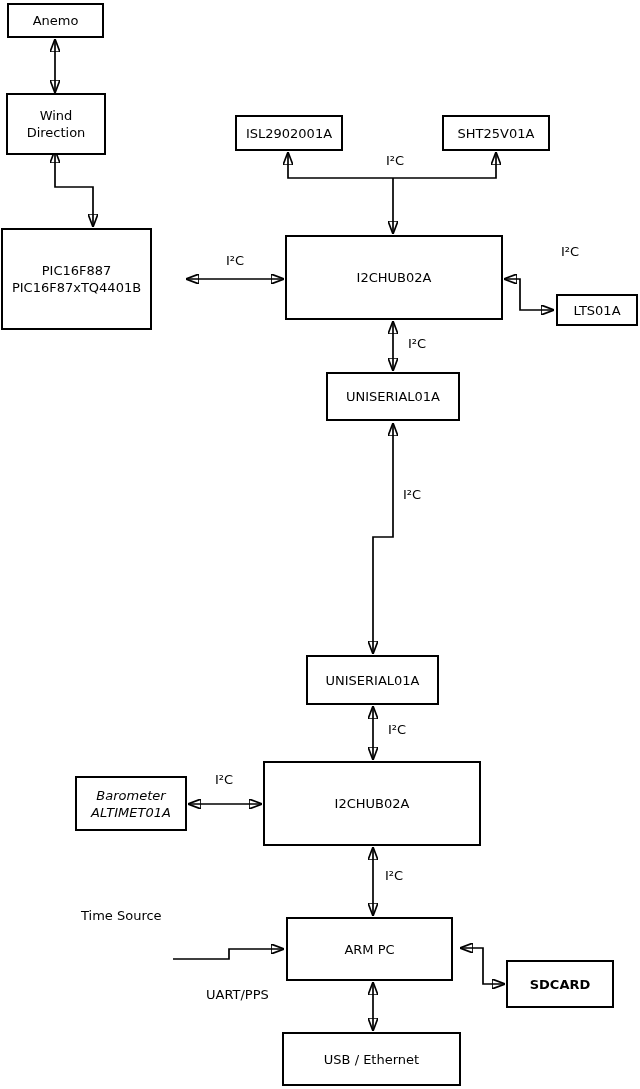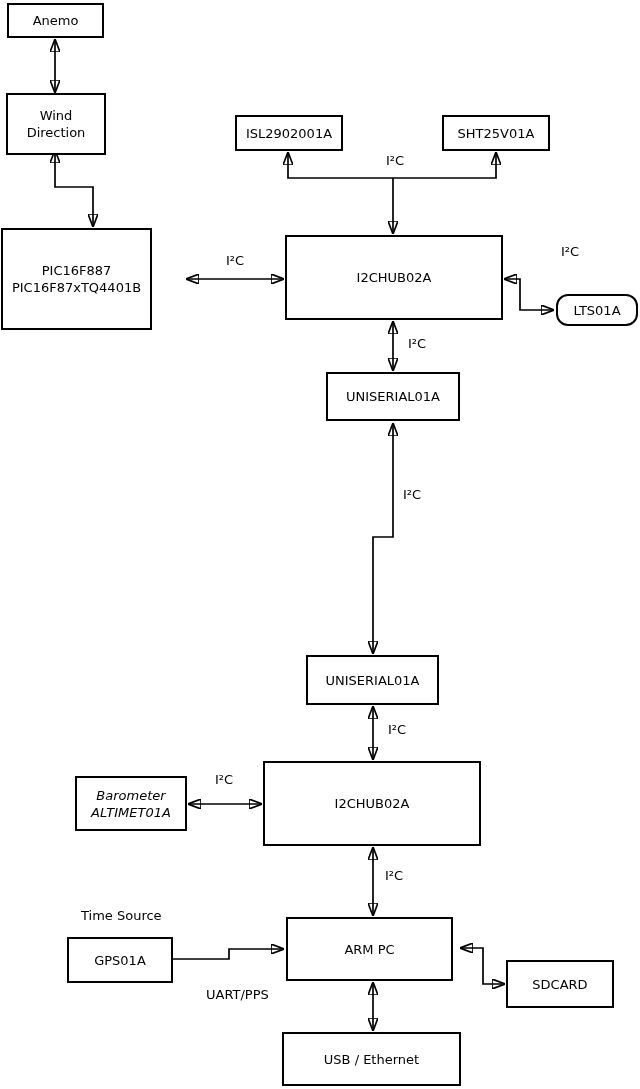--- a/index.html
+++ b/index.html
@@ -82,50 +82,47 @@
   </div>
 
   <div class="node" style="left:442px; top:115px; width:108px; height:36px;">
     <span>SHT25V01A</span>
   </div>
 
   <div class="node" style="left:285px; top:235px; width:218px; height:85px;">
     <span>I2CHUB02A</span>
   </div>
 
-  <div class="node" style="left:556px; top:294px; width:82px; height:32px;border-radius:12px;">
+  <div class="node" style="left:556px; top:294px; width:82px; height:32px;">
     <span>LTS01A</span>
   </div>
 
   <div class="node" style="left:326px; top:372px; width:134px; height:49px;">
     <span>UNISERIAL01A</span>
   </div>
 
   <div class="node" style="left:306px; top:655px; width:133px; height:50px;">
     <span>UNISERIAL01A</span>
   </div>
 
   <div class="node" style="left:263px; top:761px; width:218px; height:85px;">
     <span>I2CHUB02A</span>
   </div>
 
   <div class="node" style="left:75px; top:776px; width:112px; height:55px;font-style:italic;">
     <span>Barometer</span>
     <span>ALTIMET01A</span>
   </div>
 
-  <div class="node" style="left:67px; top:937px; width:106px; height:46px;">
-    <span>GPS01A</span>
-  </div>
 
   <div class="node" style="left:286px; top:917px; width:167px; height:64px;">
     <span>ARM PC</span>
   </div>
 
-  <div class="node" style="left:506px; top:960px; width:108px; height:48px;">
+  <div class="node" style="left:506px; top:960px; width:108px; height:48px;font-weight:bold;">
     <span>SDCARD</span>
   </div>
 
   <div class="node" style="left:282px; top:1032px; width:179px; height:54px;">
     <span>USB / Ethernet</span>
   </div>
 
   <div class="lbl" style="left:386px; top:153px;">I²C</div>
   <div class="lbl" style="left:226px; top:253px;">I²C</div>
   <div class="lbl" style="left:561px; top:244px;">I²C</div>

